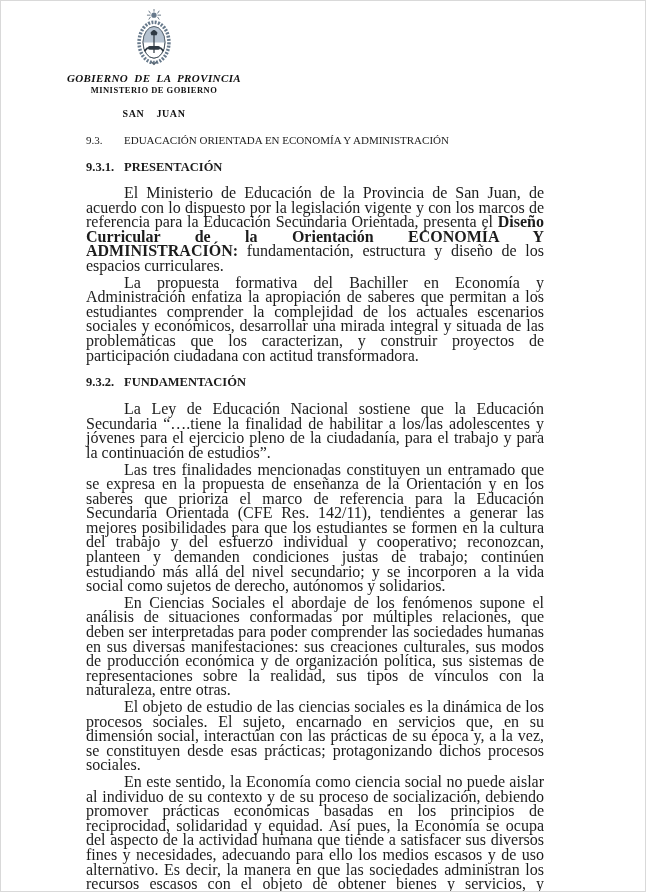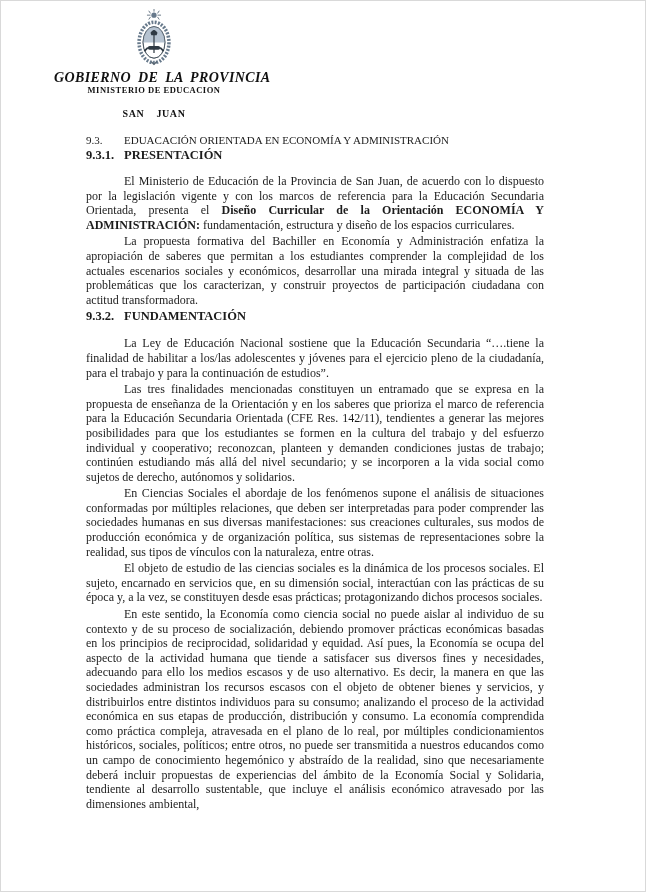--- a/index.html
+++ b/index.html
@@ -23,21 +23,21 @@
   .letterhead {
     width: 200px;
     margin-left: -32px;
     text-align: center;
   }
   .emblem-wrap {
     height: 58px;
     margin-bottom: 5px;
   }
   .org-government {
-    font-size: 14px;
+    font-size: 11px;
     font-weight: bold;
     font-style: italic;
     letter-spacing: 0.4px;
     word-spacing: 3px;
     white-space: nowrap;
     line-height: 12px;
     color: #111;
   }
   .org-ministry {
     font-size: 8.5px;
@@ -68,36 +68,37 @@
     width: 38px;
   }
   .main-title {
     margin: 13px 0 0 0;
     font-size: 17px;
     line-height: 22px;
     font-weight: bold;
     letter-spacing: 0.2px;
   }
   .sub-heading {
+    margin-top: 12px;
     font-size: 12.5px;
     line-height: 15px;
     font-weight: bold;
   }
   .sub-heading-2 {
   }
   
   .body-block {
     margin-top: 11px;
   }
   .body-block-2 {
     margin-top: 12px;
   }
   p.body-par {
     margin: 0 18px 2px 0;
-    font-size: 12px;
+    font-size: 16px;
     line-height: 14.6px;
     text-align: justify;
     text-indent: 38px;
   }
   p.body-par b {
     font-weight: bold;
   }
 </style>
 </head>
 <body>
@@ -129,21 +130,21 @@
 
         <path d="M 26 27 Q 30 21 34 27 L 33 30 L 27 30 Z" fill="#2f3a44"></path>
 
         <rect x="23" y="42" width="14" height="4.5" rx="2" fill="#2f3a44"></rect>
         <path d="M 23 44 L 19 48 M 37 44 L 41 48" stroke="#2f3a44" stroke-width="2"></path>
 
         <path d="M 27 60 L 30 63 L 33 60" fill="none" stroke="#56636f" stroke-width="1.5"></path>
       </svg>
     </div>
     <div class="org-government">GOBIERNO DE LA PROVINCIA</div>
-    <div class="org-ministry">MINISTERIO DE EDUCACION</div>
+    <div class="org-ministry">MINISTERIO DE GOBIERNO</div>
     <div class="org-location">SAN JUAN</div>
   </div>
 
   <div class="section-heading">
     <span class="heading-num">9.3.</span><span>EDUACACIÓN ORIENTADA EN ECONOMÍA Y ADMINISTRACIÓN</span>
   </div>
 
 
   <div class="sub-heading">
     <span class="heading-num">9.3.1.</span><span>PRESENTACIÓN</span>

